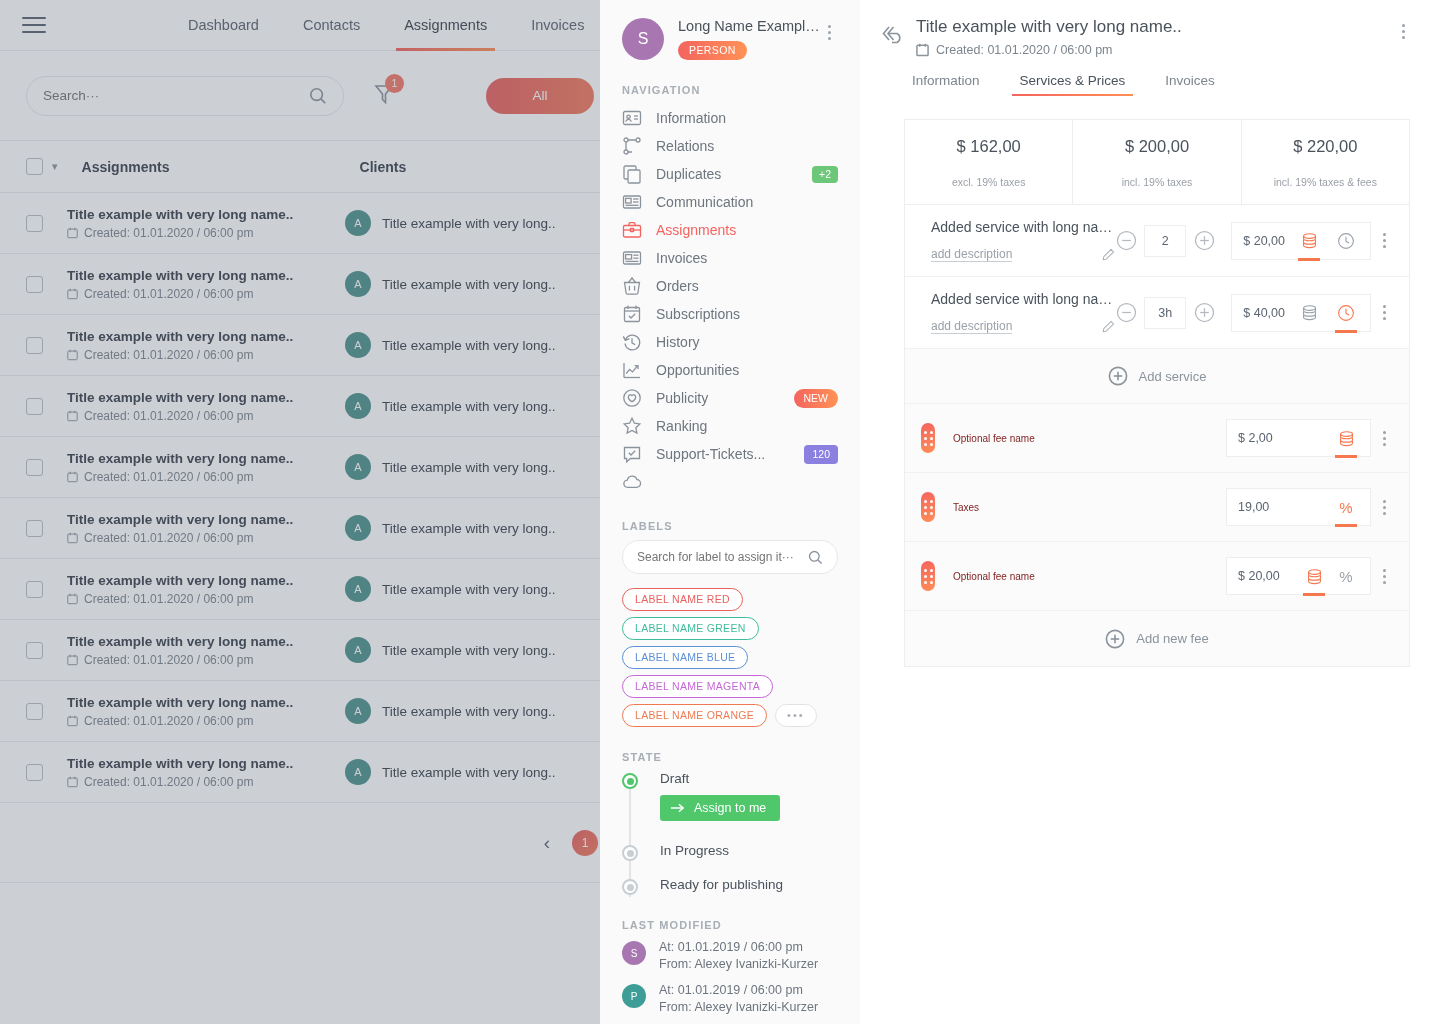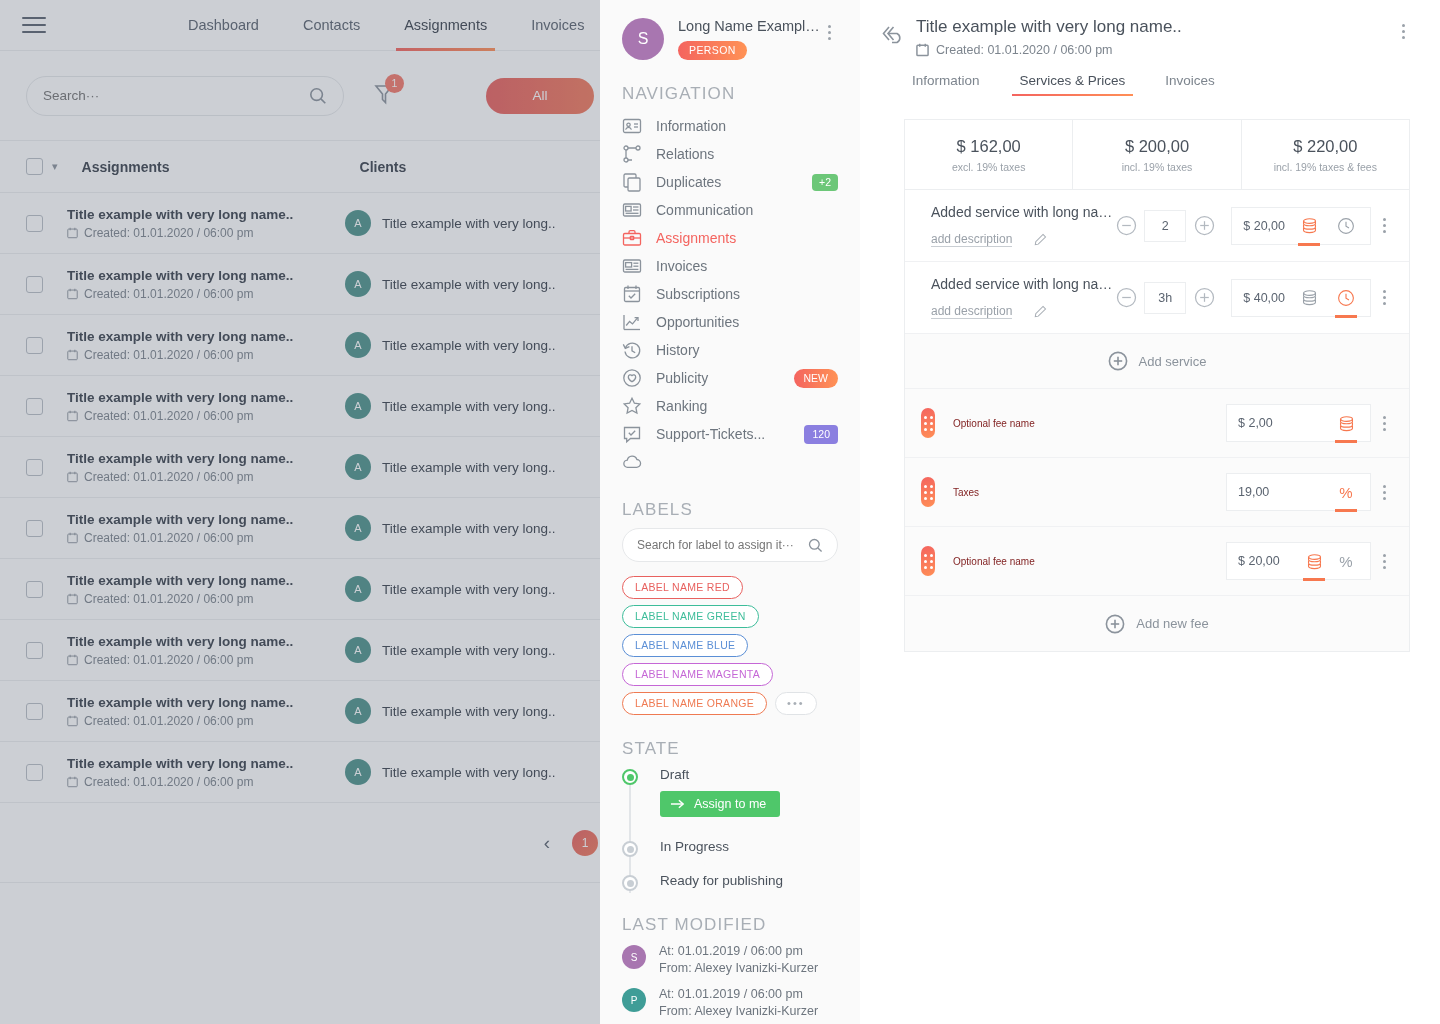--- a/index.html
+++ b/index.html
@@ -82,21 +82,21 @@
   .side-head-txt { margin-left: 14px; flex: 1; min-width: 0; }
   .side-name { font-size: 14.5px; color: #4a525c; white-space: nowrap;
     overflow: hidden; text-overflow: ellipsis; }
   .chip-person { display: inline-block; margin-top: 7px; padding: 3px 11px 4px;
     border-radius: 10px; background: linear-gradient(90deg,#f4645f,#ff9255);
     color: #fff; font-size: 10.5px; letter-spacing: .4px; }
   .kebab { width: 18px; display: flex; flex-direction: column; align-items: center;
     gap: 3px; padding-top: 7px; cursor: pointer; flex: 0 0 18px; }
   .kebab i { width: 3px; height: 3px; border-radius: 50%; background: #9aa1a9; display: block; }
 
-  .sec-label { font-size: 17px; color: #a8aeb5; letter-spacing: 1.1px; margin: 24px 0 8px; }
+  .sec-label { font-size: 11px; color: #a8aeb5; letter-spacing: 1.1px; margin: 24px 0 8px; font-weight: bold; }
   .nav-item { display: flex; align-items: center; height: 28px; cursor: pointer; }
   .nav-ico { width: 20px; height: 20px; flex: 0 0 20px; display: flex;
     align-items: center; justify-content: center; }
   .nav-txt { margin-left: 14px; font-size: 14px; color: #6d757e; flex: 1; }
   .nav-item.active .nav-txt { color: #f4645f; }
   .badge { font-size: 10.5px; color: #fff; padding: 2px 7px 3px; border-radius: 4px; }
   .badge.green { background: #6cc778; }
   .badge.orange { background: linear-gradient(90deg,#f4645f,#ff9255); border-radius: 11px;
     padding: 3px 10px 4px; }
   .badge.purple { background: #8b7fe0; border-radius: 4px; padding: 3px 8px 4px; }
@@ -149,28 +149,28 @@
   .tab.active { color: #4a525c; }
   .tab.active:after { content: ""; position: absolute; left: 0; right: 0; bottom: 0;
     height: 2.5px; background: linear-gradient(90deg,#f4645f,#ff8e56); }
 
   .card { margin: 23px 30px 0 44px; border: 1px solid #eceef0; background: #fbfbfb; }
   .summary { display: flex; background: #fff; border-bottom: 1px solid #eceef0; }
   .sum-cell { flex: 1; text-align: center; padding: 17px 4px 16px;
     border-right: 1px solid #eceef0; }
   .sum-cell:last-child { border-right: none; }
   .sum-amt { font-size: 16.5px; color: #4a525c; }
-  .sum-lbl { font-size: 10.5px; color: #9aa1a9; margin-top: 5px; }
+  .sum-lbl { font-size: 10.5px; color: #9aa1a9; margin-top: 20px; }
 
   .srv-row { display: flex; align-items: center; padding: 14px 12px 14px 26px;
     border-bottom: 1px solid #f0f1f3; background: #fff; }
   .srv-name-wrap { flex: 1; min-width: 0; }
   .srv-name { font-size: 14px; color: #4a525c; white-space: nowrap; overflow: hidden;
     text-overflow: ellipsis; }
-  .srv-desc { margin-top: 12px; display: flex; align-items: center; gap: 22px; }
+  .srv-desc { margin-top: 12px; display: flex; align-items: center; gap: 22px; justify-content: space-between; }
   .srv-desc span { font-size: 12px; color: #9aa1a9; border-bottom: 1px solid #c9ced3; }
   .stepper { display: flex; align-items: center; gap: 0; margin-right: 16px; }
   .step-btn { width: 22px; height: 22px; cursor: pointer; display: flex;
     align-items: center; justify-content: center; }
   .qty-box { width: 42px; height: 32px; border: 1px solid #eceef0; background: #fff;
     display: flex; align-items: center; justify-content: center; font-size: 12.5px;
     color: #5b6470; margin: 0 7px; }
   .price-box { border: 1px solid #eceef0; background: #fff; height: 38px;
     display: flex; align-items: center; padding: 0 11px; gap: 11px; position: relative; }
   .price-val { font-size: 12.5px; color: #5b6470; white-space: nowrap; }
@@ -515,51 +515,63 @@
               <line x1="11.4" y1="10.2" x2="16.4" y2="10.2" stroke="#8b939c" fill="none" stroke-width="1.3"></line>
               <line x1="3.6" y1="13.4" x2="16.4" y2="13.4" stroke="#8b939c" fill="none" stroke-width="1.3"></line>
             </svg>
           </span>
      <span class="nav-txt">Invoices</span>
 
    </div>
         <div class="nav-item">
      <span class="nav-ico">
             <svg width="20" height="20" viewBox="0 0 20 20">
+              <path d="M2.5 6.5h15l-1.6 10.5a1.3 1.3 0 0 1-1.3 1.1H5.4a1.3 1.3 0 0 1-1.3-1.1z" stroke="#8b939c" fill="none" stroke-width="1.3"></path>
+              <path d="M6.5 6.5 10 1.8l3.5 4.7" stroke="#8b939c" fill="none" stroke-width="1.3"></path>
+              <line x1="7.4" y1="9.8" x2="7.4" y2="14.6" stroke="#8b939c" fill="none" stroke-width="1.3"></line>
+              <line x1="12.6" y1="9.8" x2="12.6" y2="14.6" stroke="#8b939c" fill="none" stroke-width="1.3"></line>
+            </svg>
+          </span>
+     <span class="nav-txt">Orders</span>
+
+   </div>
+        <div class="nav-item">
+     <span class="nav-ico">
+            <svg width="20" height="20" viewBox="0 0 20 20">
               <rect x="2.5" y="3.5" width="15" height="14" rx="1.3" stroke="#8b939c" fill="none" stroke-width="1.3"></rect>
               <line x1="6" y1="1.6" x2="6" y2="5" stroke="#8b939c" fill="none" stroke-width="1.3"></line>
               <line x1="14" y1="1.6" x2="14" y2="5" stroke="#8b939c" fill="none" stroke-width="1.3"></line>
               <line x1="2.5" y1="7" x2="17.5" y2="7" stroke="#8b939c" fill="none" stroke-width="1.3"></line>
               <path d="M6.8 11.8l2.2 2.2 4.2-4.2" stroke="#8b939c" fill="none" stroke-width="1.3"></path>
             </svg>
           </span>
      <span class="nav-txt">Subscriptions</span>
 
    </div>
         <div class="nav-item">
      <span class="nav-ico">
             <svg width="20" height="20" viewBox="0 0 20 20">
+              <path d="M3.3 8.2A7.4 7.4 0 1 1 3 11.5" stroke="#8b939c" fill="none" stroke-width="1.3"></path>
+              <path d="M1.3 4.4 3.3 8.4 7.4 6.6" stroke="#8b939c" fill="none" stroke-width="1.3"></path>
+              <path d="M10 6.2v4.6l3.2 1.9" stroke="#8b939c" fill="none" stroke-width="1.3"></path>
+            </svg>
+          </span>
+     <span class="nav-txt">History</span>
+
+   </div>
+        <div class="nav-item">
+     <span class="nav-ico">
+            <svg width="20" height="20" viewBox="0 0 20 20">
               <path d="M2 17.5V3" stroke="#8b939c" fill="none" stroke-width="1.3"></path>
               <path d="M2 17.5h16" stroke="#8b939c" fill="none" stroke-width="1.3"></path>
               <path d="M4.2 13.5 7.6 9.4l2.9 2.5 5.2-6.3" stroke="#8b939c" fill="none" stroke-width="1.3"></path>
               <path d="M12.6 5.6h3.4v3.4" stroke="#8b939c" fill="none" stroke-width="1.3"></path>
             </svg>
           </span>
      <span class="nav-txt">Opportunities</span>
-
-   </div>
-        <div class="nav-item">
-     <span class="nav-ico">
-            <svg width="20" height="20" viewBox="0 0 20 20">
-              <path d="M3.3 8.2A7.4 7.4 0 1 1 3 11.5" stroke="#8b939c" fill="none" stroke-width="1.3"></path>
-              <path d="M1.3 4.4 3.3 8.4 7.4 6.6" stroke="#8b939c" fill="none" stroke-width="1.3"></path>
-              <path d="M10 6.2v4.6l3.2 1.9" stroke="#8b939c" fill="none" stroke-width="1.3"></path>
-            </svg>
-          </span>
-     <span class="nav-txt">History</span>
 
    </div>
         <div class="nav-item">
      <span class="nav-ico">
             <svg width="20" height="20" viewBox="0 0 20 20">
               <circle cx="10" cy="10" r="8.2" stroke="#8b939c" fill="none" stroke-width="1.3"></circle>
               <path d="M10 13.8S6.3 11.4 6.3 8.9a2.1 2.1 0 0 1 3.7-1.3 2.1 2.1 0 0 1 3.7 1.3c0 2.5-3.7 4.9-3.7 4.9z" stroke="#8b939c" fill="none" stroke-width="1.3"></path>
             </svg>
           </span>
      <span class="nav-txt">Publicity</span>

